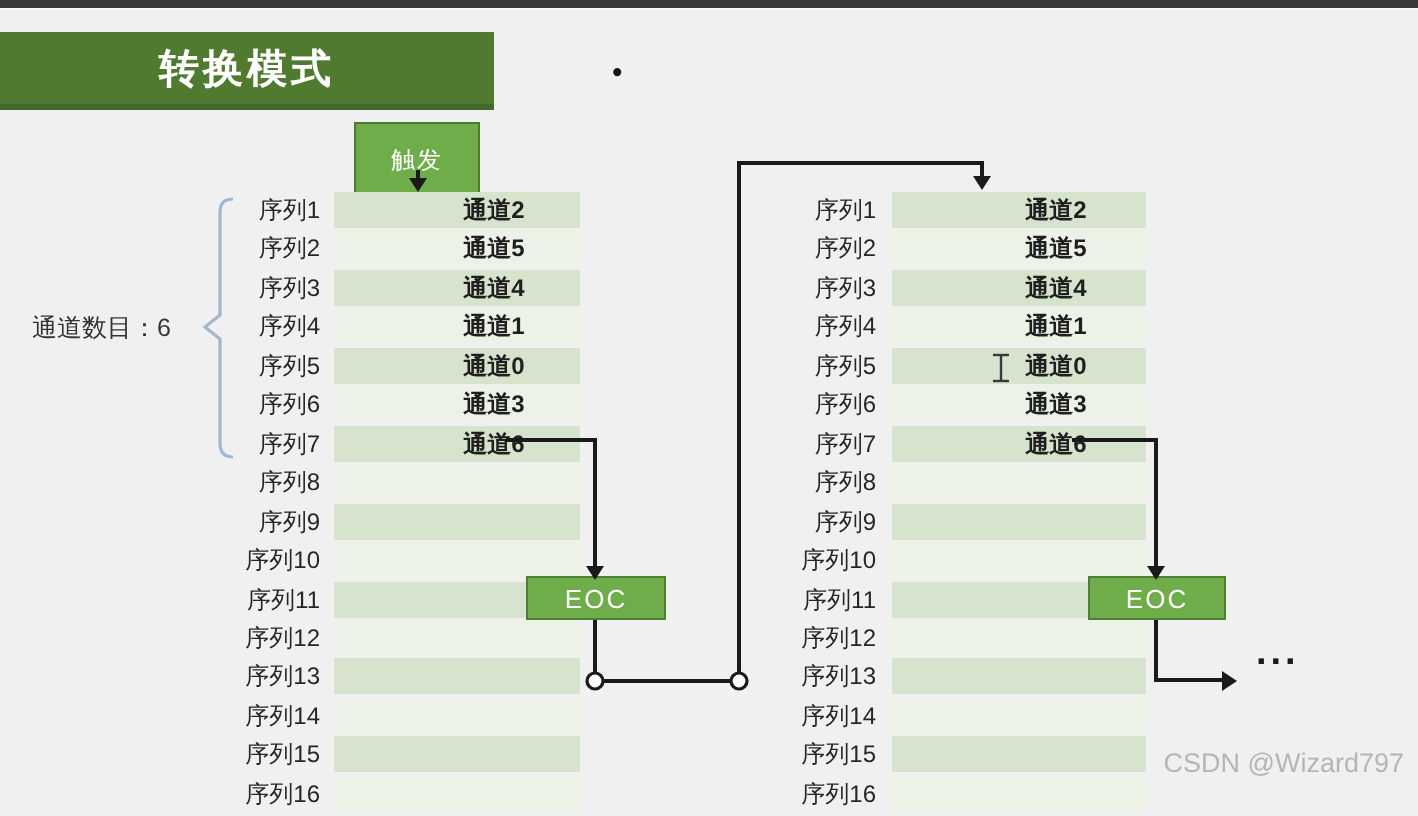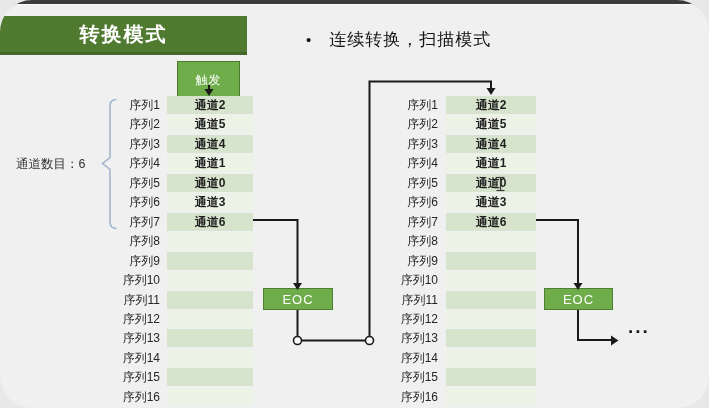--- a/index.html
+++ b/index.html
@@ -1,50 +1,49 @@
 <!DOCTYPE html>
 <html><head>
 <meta charset="utf-8">
 <style>
   html,body{margin:0;padding:0;}
   body{font-family:"Liberation Sans","DejaVu Sans",sans-serif;background:#e8e8e8;}
-  .canvas{position:relative;width:709px;height:408px;background:#f0f0f0;overflow:hidden;border-radius:32px;}
+  .canvas{position:relative;width:709px;height:408px;background:#f0f0f0;overflow:hidden;}
   .topbar{position:absolute;left:0;top:0;width:709px;height:4px;background:#3b3b3b;border-bottom:1px solid #fafafa;}
   .header{position:absolute;left:0;top:16px;width:247px;height:36px;background:#4f7a30;border-bottom:3px solid #44682a;
           color:#fff;font-size:20px;font-weight:bold;letter-spacing:2px;display:flex;align-items:center;justify-content:center;}
   .bullet-row{position:absolute;left:306px;top:28px;display:flex;align-items:center;color:#141414;}
   .bullet-row .dot{font-size:15px;margin-right:18px;}
   .bullet-row .btxt{font-size:17px;letter-spacing:1px;}
   .trigger{position:absolute;left:177px;top:61px;width:63px;height:39px;background:#6fad4b;border:1px solid #4e7a2e;
            color:#fff;font-size:12px;display:flex;align-items:center;justify-content:center;letter-spacing:1px;box-sizing:border-box;}
   .channel-count{position:absolute;left:16px;top:156px;width:84px;font-size:12.5px;color:#333;white-space:nowrap;}
   .seq-table{position:absolute;left:0;top:0;width:709px;height:408px;pointer-events:none;}
   .seq-label{position:absolute;height:18px;line-height:18px;font-size:12px;color:#262626;text-align:right;}
-  .seq-cell{position:absolute;height:18px;line-height:18px;font-size:12px;font-weight:bold;color:#1f1f1f;text-align:center;}
+  .seq-cell{position:absolute;height:18px;line-height:18px;font-size:12px;font-weight:bold;color:#1f1f1f;text-align:center;padding-left:37px;}
   .row-odd{background:#d7e4cd;}
   .row-even{background:#edf2e7;}
   .eoc{position:absolute;width:70px;height:22px;background:#6fad4b;border:1px solid #507e32;color:#fff;
        font-size:13px;display:flex;align-items:center;justify-content:center;letter-spacing:1px;box-sizing:border-box;}
   #eoc1{left:263px;top:288px;}
   #eoc2{left:544px;top:288px;width:69px;}
   .ellipsis{position:absolute;left:628px;top:316px;font-size:19px;font-weight:bold;color:#1a1a1a;letter-spacing:2px;}
   .watermark{position:absolute;right:7px;top:374px;font-size:13.5px;color:#b5b5b5;}
   svg.overlay{position:absolute;left:0;top:0;pointer-events:none;}
 </style>
 </head>
 <body>
 
 <div class="canvas">
   <div class="topbar"></div>
 
   <div class="header">转换模式</div>
 
   <div class="bullet-row">
     <span class="dot">•</span>
-    <span class="btxt">连续转换，扫描模式</span>
   </div>
 
   <div class="trigger">触发</div>
 
   <div class="channel-count">通道数目：6</div>
 
   <div id="table-left" class="seq-table">
       <div class="seq-label" style="left: 90px; top: 96px; width: 70px;">序列1</div>
       <div class="seq-cell row-odd" style="left: 167px; top: 96px; width: 86px;">通道2</div>
       <div class="seq-label" style="left: 90px; top: 115px; width: 70px;">序列2</div>
@@ -111,20 +110,21 @@
       <div class="seq-cell row-odd" style="left: 446px; top: 368px; width: 90px;"></div>
       <div class="seq-label" style="left: 368px; top: 388px; width: 70px;">序列16</div>
       <div class="seq-cell row-even" style="left: 446px; top: 388px; width: 90px;"></div>
     </div>
 
   <div class="eoc" id="eoc1">EOC</div>
   <div class="eoc" id="eoc2">EOC</div>
 
   <div class="ellipsis">...</div>
 
+  <div class="watermark">CSDN @Wizard797</div>
 
   <svg class="overlay" width="709" height="408" viewBox="0 0 709 408">
     <g stroke="#1a1a1a" stroke-width="2" fill="none">
 
       <path d="M209,85 V89"></path>
 
       <path d="M253,220 H297.5 V283"></path>
 
       <path d="M297.5,310 V336"></path>
 

